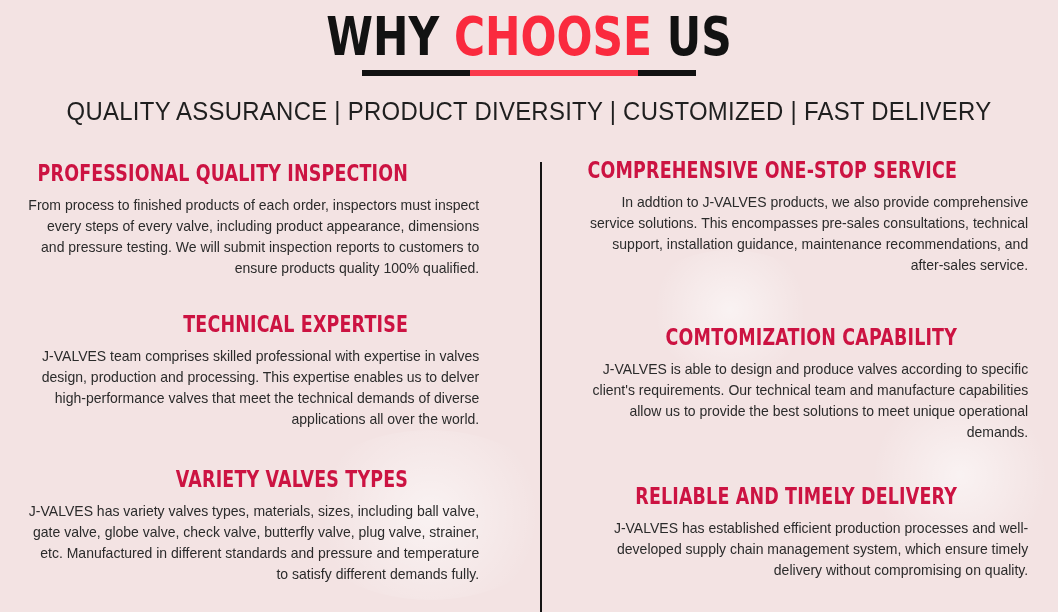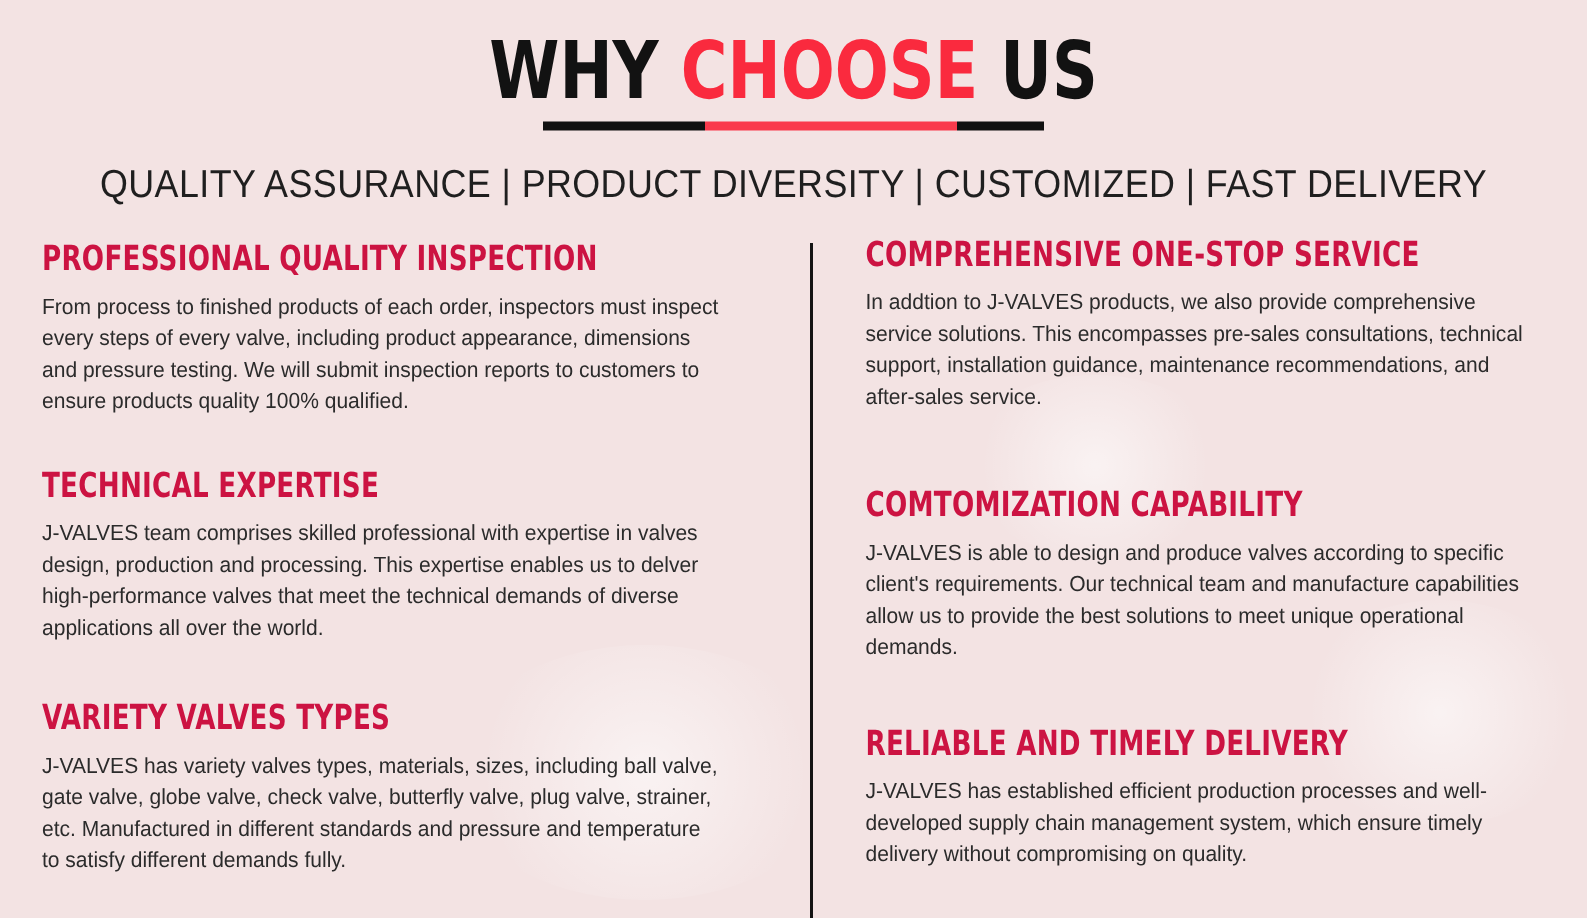--- a/index.html
+++ b/index.html
@@ -24,21 +24,21 @@
     pointer-events: none;
   }
   .wm1 { left: 300px; top: 430px; width: 260px; height: 170px; }
   .wm2 { left: 860px; top: 400px; width: 200px; height: 150px; }
   .wm3 { left: 640px; top: 250px; width: 180px; height: 120px; }
 
   
   .header {
     position: relative;
     text-align: center;
-    padding-top: 20px;
+    padding-top: 9px;
   }
   .title {
     font-family: "DejaVu Sans", sans-serif;
     font-weight: bold;
     font-size: 53px;
     line-height: 56px;
     letter-spacing: 0px;
     margin: 0;
     transform: scaleX(0.80);
     transform-origin: center center;
@@ -86,21 +86,21 @@
     background: #141414;
   }
   .col {
     position: absolute;
     top: 0;
     width: 500px;
   }
   .col-left  { left: 28px; }
   .col-right { left: 577px; }
 
-  .block { margin-bottom: 14px; }
+  .block { margin-bottom: 14px; text-align: right; }
 
   .block-heading {
     font-family: "DejaVu Sans", sans-serif;
     font-weight: bold;
     font-size: 23px;
     line-height: 26px;
     color: #cc1342;
     margin: 0 0 9px 0;
     transform: scaleX(0.76);
     transform-origin: left center;

